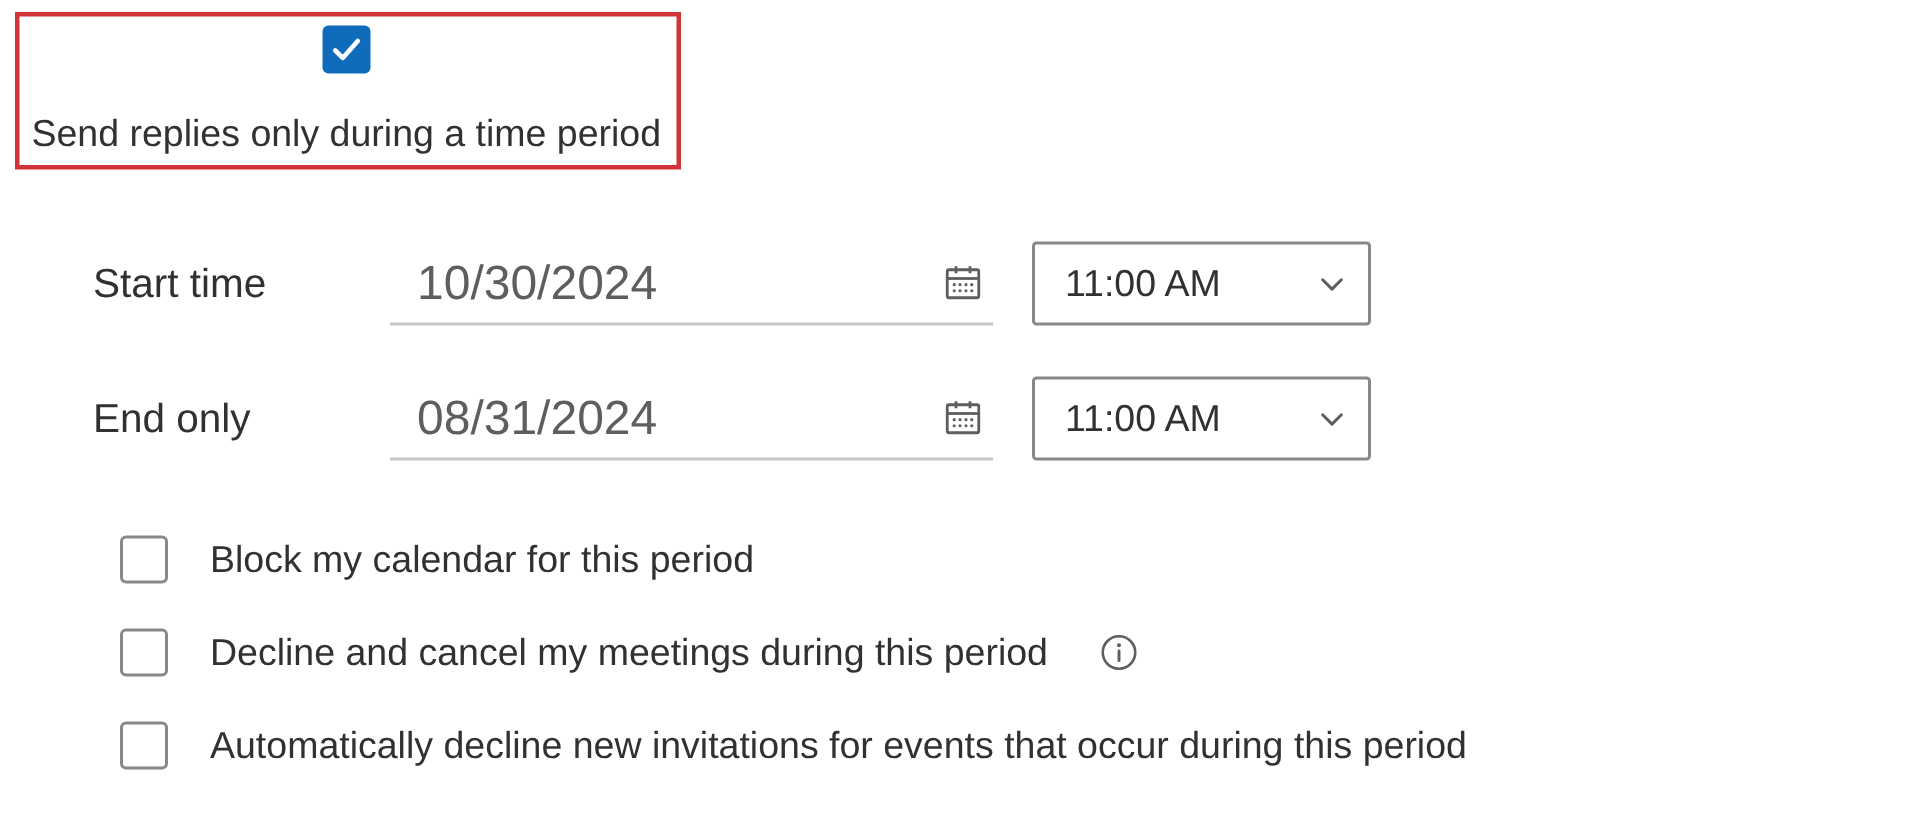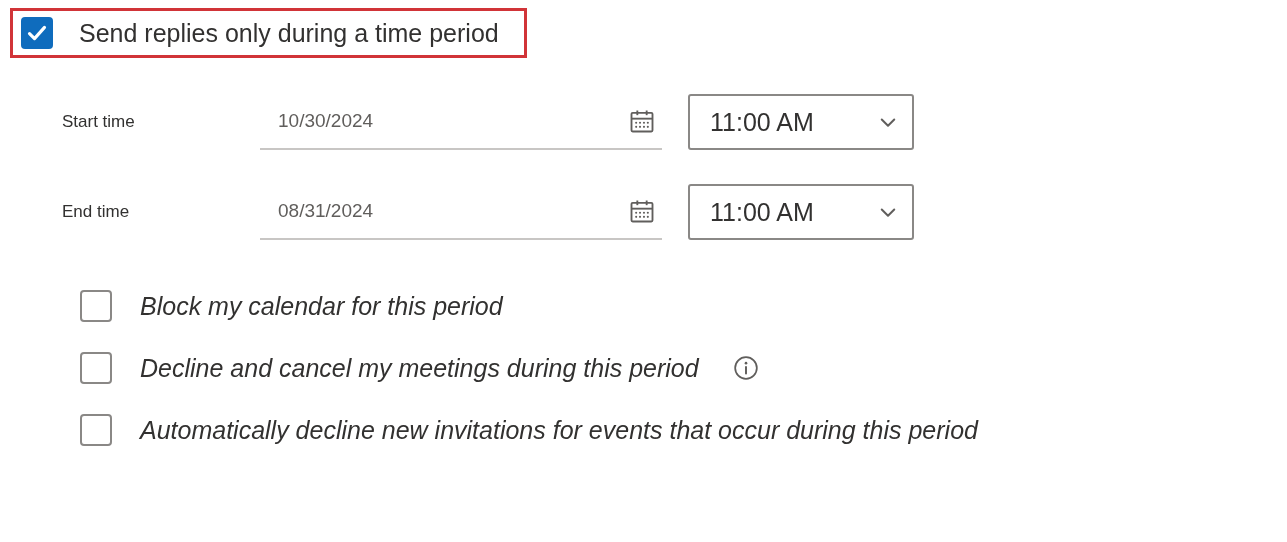--- a/index.html
+++ b/index.html
@@ -9,25 +9,26 @@
     }
     body {
       font-family: "Segoe UI", -apple-system, BlinkMacSystemFont, sans-serif;
       background: #ffffff;
       padding: 8px 10px;
       font-size: 24px;
       color: #323130;
     }
     .highlight-box {
       border: 3px solid #d13438;
-      padding: 6px 25px 6px 8px;
+      padding: 6px 10px 6px 8px;
       display: inline-flex;
       align-items: center;
       gap: 26px;
-      margin-bottom: 36px;
+      margin-bottom: 48px;
+      flex-direction: column;
     }
     .checkbox-checked {
       width: 32px;
       height: 32px;
       background: #0f6cbd;
       border-radius: 4px;
       display: inline-flex;
       align-items: center;
       justify-content: center;
       flex-shrink: 0;
@@ -53,38 +54,38 @@
     .time-rows {
       padding-left: 52px;
     }
     .time-row {
       display: flex;
       align-items: center;
       margin-bottom: 34px;
       gap: 0;
     }
     .time-label {
-      font-size: 17px;
+      font-size: 27px;
       color: #323130;
       width: 198px;
       flex-shrink: 0;
     }
     .date-field {
       width: 402px;
       height: 56px;
       border-bottom: 2px solid #c8c6c4;
       display: flex;
       align-items: center;
       justify-content: space-between;
       padding: 0 6px 0 18px;
       margin-right: 26px;
       cursor: pointer;
     }
     .date-text {
-      font-size: 19px;
+      font-size: 32px;
       color: #605e5c;
     }
     .calendar-icon {
       width: 28px;
       height: 28px;
       color: #605e5c;
       flex-shrink: 0;
     }
     .time-dropdown {
       width: 226px;
@@ -109,21 +110,20 @@
     }
     .options-section {
       padding-left: 70px;
       margin-top: 50px;
     }
     .option-row {
       display: flex;
       align-items: center;
       gap: 28px;
       margin-bottom: 30px;
-      font-style: italic;
     }
     .option-label {
       font-size: 25px;
       color: #323130;
     }
     .info-icon {
       width: 26px;
       height: 26px;
       color: #605e5c;
       margin-left: 6px;
@@ -166,21 +166,21 @@
     </div>
     <div class="time-dropdown">
       <span class="time-text">11:00 AM</span>
       <svg class="chevron-icon" viewBox="0 0 16 16" fill="none">
         <path d="M3 6 L8 11 L13 6" stroke="currentColor" stroke-width="1.6" stroke-linecap="round" stroke-linejoin="round"></path>
       </svg>
     </div>
   </div>
 
   <div class="time-row">
-    <span class="time-label">End time</span>
+    <span class="time-label">End only</span>
     <div class="date-field">
       <span class="date-text">08/31/2024</span>
       <svg class="calendar-icon" viewBox="0 0 24 24" fill="none">
         <rect x="3" y="5" width="18" height="16" rx="1" stroke="currentColor" stroke-width="1.6"></rect>
         <line x1="3" y1="10" x2="21" y2="10" stroke="currentColor" stroke-width="1.6"></line>
         <line x1="8" y1="3" x2="8" y2="7" stroke="currentColor" stroke-width="1.6"></line>
         <line x1="16" y1="3" x2="16" y2="7" stroke="currentColor" stroke-width="1.6"></line>
         <circle cx="7" cy="13.5" r="0.9" fill="currentColor"></circle>
         <circle cx="10.3" cy="13.5" r="0.9" fill="currentColor"></circle>
         <circle cx="13.7" cy="13.5" r="0.9" fill="currentColor"></circle>

